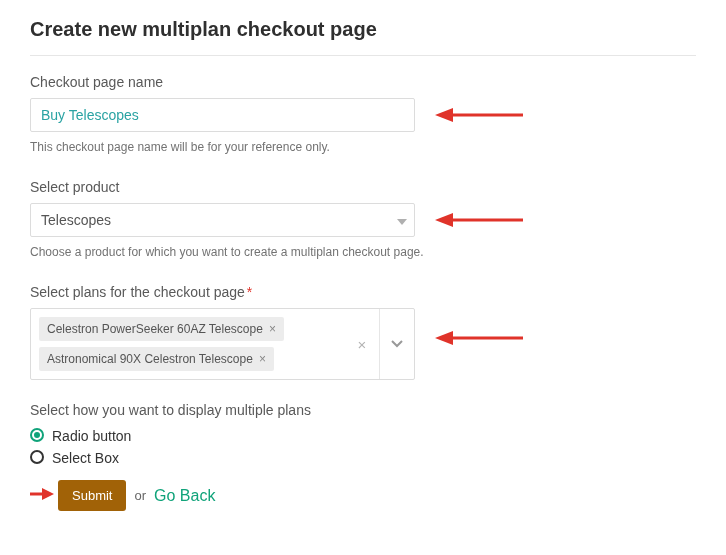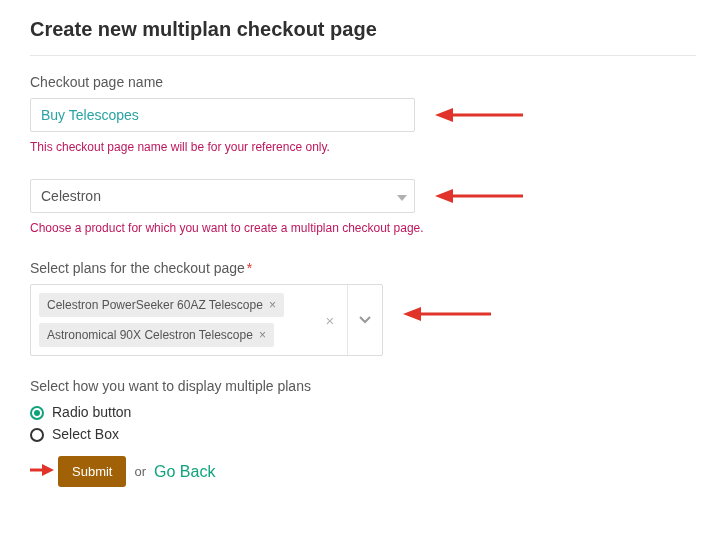--- a/index.html
+++ b/index.html
@@ -2,37 +2,37 @@
 <html><head>
 <meta charset="utf-8">
 <style>
 html,body{margin:0;padding:0;font-family:-apple-system,"Segoe UI",Helvetica,Arial,sans-serif;color:#2f2f2f;background:#fff;font-size:14px;width:726px;height:555px;overflow:hidden}
 .page{padding:18px 30px 0 30px}
 h1{font-size:20px;font-weight:700;margin:0 0 14px 0;color:#2f2f2f}
 hr.div{border:none;border-top:1px solid #e6e6e6;margin:0 0 18px 0}
 .field{margin-bottom:22px}
 .flabel{font-size:14px;color:#595959;font-weight:500;margin-bottom:8px}
 .req{color:#e0332a;margin-left:2px}
-.helper{font-size:12px;color:#be185d;margin-top:6px;line-height:1.6}
+.helper{font-size:12px;color:#737373;margin-top:6px;line-height:1.6}
 .row{display:flex;align-items:center}
 .ctrl{width:385px}
 .arrow{margin-left:20px;align-self:center}
 .arrow svg{display:block}
 .text-input{width:100%;height:34px;box-sizing:border-box;border:1px solid #dcdcdc;border-radius:2px;padding:0 10px;font-size:14px;color:#2aa3a3}
 .select{position:relative}
 .select-inp{width:100%;height:34px;box-sizing:border-box;border:1px solid #dcdcdc;border-radius:2px;padding:0 10px;font-size:14px;color:#555;display:flex;align-items:center;cursor:pointer}
 .select .care{position:absolute;right:8px;top:50%;transform:translateY(-50%)}
-.multi{display:flex;border:1px solid #dcdcdc;border-radius:2px;width:353px;min-height:64px;box-sizing:border-box}
+.multi{display:flex;border:1px solid #dcdcdc;border-radius:2px;width:385px;min-height:64px;box-sizing:border-box}
 .chipzone{flex:1;padding:5px;display:flex;flex-wrap:wrap;align-content:flex-start}
 .chip{background:#ececec;color:#555;font-size:12px;padding:5px 8px;border-radius:2px;display:inline-flex;align-items:center;margin:3px;cursor:default}
 .chip .x{margin-left:6px;color:#888;font-weight:400;cursor:pointer}
 .sep{width:1px;background:#e6e6e6}
 .clearbtn{width:34px;display:flex;align-items:center;justify-content:center;color:#b3b3b3;font-size:15px;cursor:pointer}
 .ddbtn{width:34px;display:flex;align-items:center;justify-content:center;cursor:pointer;color:#999}
-.radio-row{display:flex;align-items:flex-end;margin-bottom:6px;cursor:pointer}
+.radio-row{display:flex;align-items:flex-start;margin-bottom:6px;cursor:pointer}
 .radio{width:14px;height:14px;border-radius:50%;border:2px solid #333;margin-right:8px;box-sizing:border-box;position:relative}
 .radio.sel{border-color:#10a37a}
 .radio.sel::after{content:"";position:absolute;width:6px;height:6px;border-radius:50%;background:#10a37a;top:2px;left:2px}
 .radio-label{font-size:14px;color:#333;font-weight:500}
 .submit{background:#a16207;color:#fff;border:none;border-radius:3px;padding:8px 14px;font-size:13px;font-weight:500;cursor:pointer}
 .or{margin:0 8px;color:#666;font-size:13px}
 .goback{color:#10a37a;font-size:16px;cursor:pointer}
 .btnwrap{position:relative;display:flex;align-items:center}
 .la{margin-right:4px}
 </style>
@@ -53,24 +53,25 @@
       <svg width="90" height="20">
             <line x1="18" y1="10" x2="88" y2="10" stroke="#e0332a" stroke-width="3"></line>
             <polygon points="0,10 18,3 18,17" fill="#e0332a"></polygon>
           </svg>
     </div>
   </div>
   <div class="helper">This checkout page name will be for your reference only.</div>
 </div>
 
 <div class="field">
+  <div class="flabel">Select product</div>
   <div class="row">
     <div class="ctrl select">
       <div class="select-inp">
-        <span>Celestron</span>
+        <span>Telescopes</span>
       </div>
       <span class="care">
         <svg width="10" height="6">
               <polygon points="0,0 10,0 5,6" fill="#b0b0b0"></polygon>
             </svg>
       </span>
     </div>
     <div class="arrow">
       <svg width="90" height="20">
             <line x1="18" y1="10" x2="88" y2="10" stroke="#e0332a" stroke-width="3"></line>

